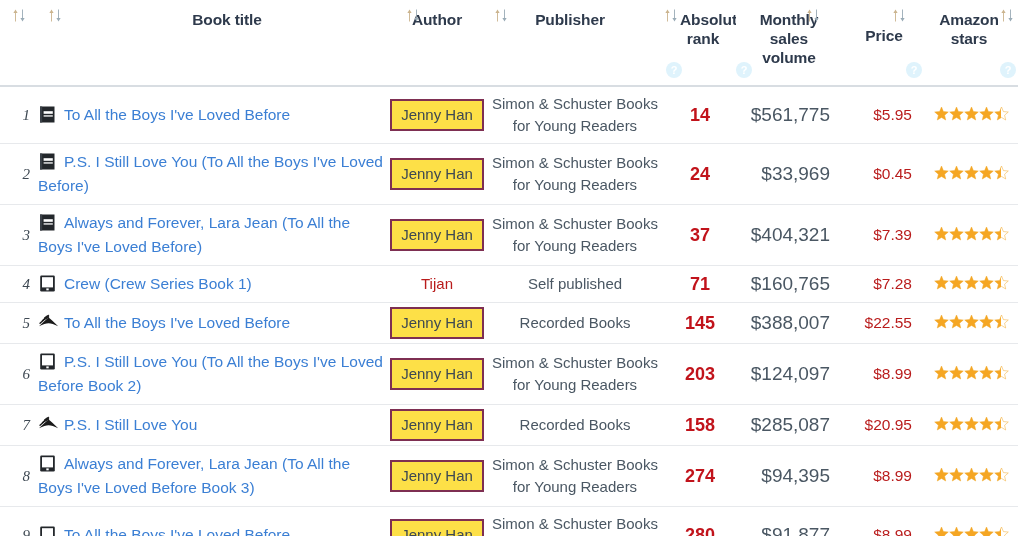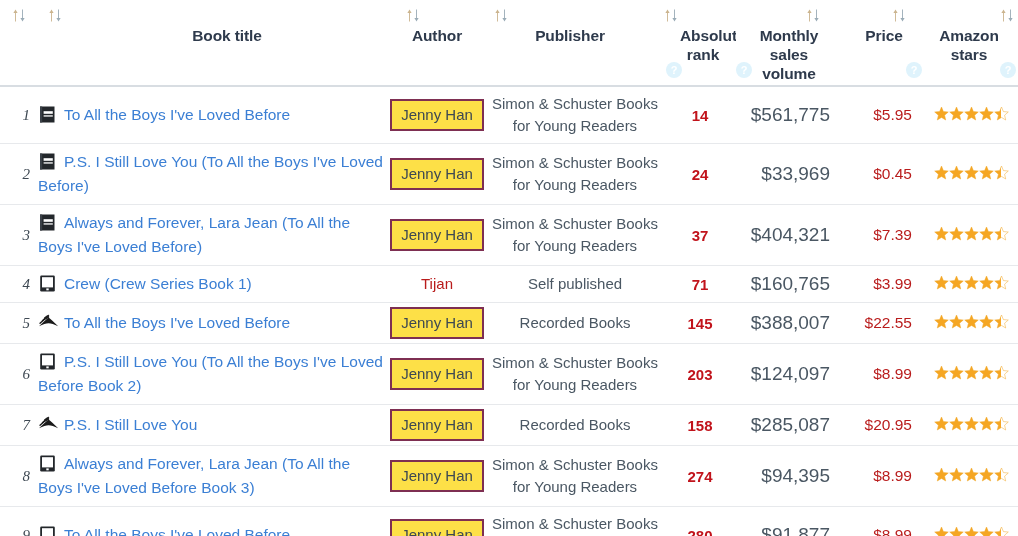--- a/index.html
+++ b/index.html
@@ -29,21 +29,21 @@
   thead th {
     vertical-align: top;
     padding: 0;
     position: relative;
     border-bottom: 2px solid #d8dde2;
     background: #ffffff;
   }
   .hcell {
     position: relative;
     height: 84px;
-    padding: 26px 10px 0 10px;
+    padding: 10px 10px 0 10px;
   }
   .htitle {
     font-size: 15.5px;
     font-weight: bold;
     color: #2e3a4c;
     line-height: 19px;
     letter-spacing: -0.1px;
   }
   .sort-icon {
     position: absolute;
@@ -161,21 +161,21 @@
     padding-left: 2px;
     padding-right: 2px;
     margin-top: 48px;
   }
 
   td.rank {
     width: 72px;
     text-align: center;
     font-weight: bold;
     color: #c1131b;
-    font-size: 15px;
+    font-size: 18px;
   }
 
   td.volume {
     width: 108px;
     text-align: right;
     padding-right: 14px;
     color: #4a5763;
     font-size: 19px;
   }
 
@@ -443,21 +443,21 @@
             <span class="titlewrap"><span class="fmt-icon"><svg width="19" height="19" viewBox="0 0 19 19">
                   <rect x="2.2" y="1.5" width="14.6" height="16" rx="1.2" fill="#23272b"></rect>
                   <rect x="4" y="3.2" width="11" height="10.2" fill="#ffffff"></rect>
                   <rect x="8.3" y="14.4" width="2.4" height="1.9" fill="#ffffff"></rect>
                 </svg></span><a href="#" class="title-link">Crew (Crew Series Book 1)</a></span>
           </td>
           <td class="author"><span class="author-plain">Tijan</span></td>
           <td class="publisher">Self published</td>
           <td class="rank">71</td>
           <td class="volume">$160,765</td>
-          <td class="price">$3.99</td>
+          <td class="price">$7.28</td>
           <td class="stars"><span class="stars-wrap"><svg width="75" height="15" viewBox="0 0 75 15">
                 <defs>
                   <linearGradient id="halfg">
                     <stop offset="50%" stop-color="#f5a623"></stop>
                     <stop offset="50%" stop-color="#ffffff"></stop>
                   </linearGradient>
                 </defs>
                 <g transform="translate(0,0)">
                   <path d="M7.5 1 L9.4 5.6 L14.3 6 L10.6 9.2 L11.7 14 L7.5 11.4 L3.3 14 L4.4 9.2 L0.7 6 L5.6 5.6 Z" fill="#f5a623" stroke="#f0a92b" stroke-width="0.5"></path>
                 </g>

